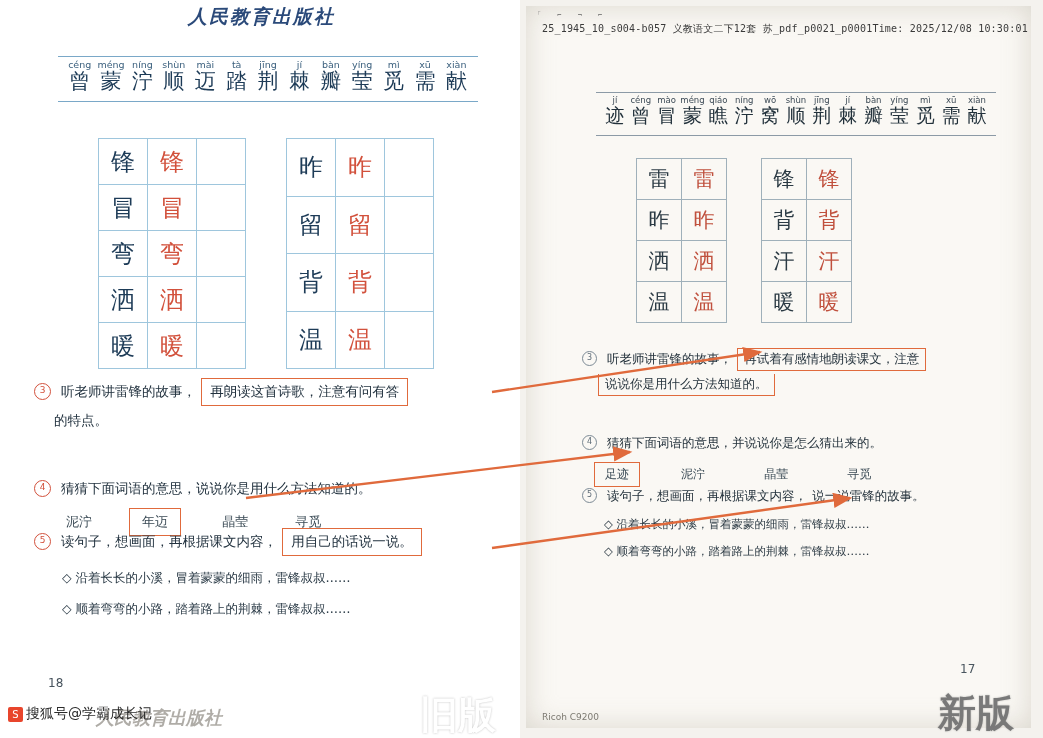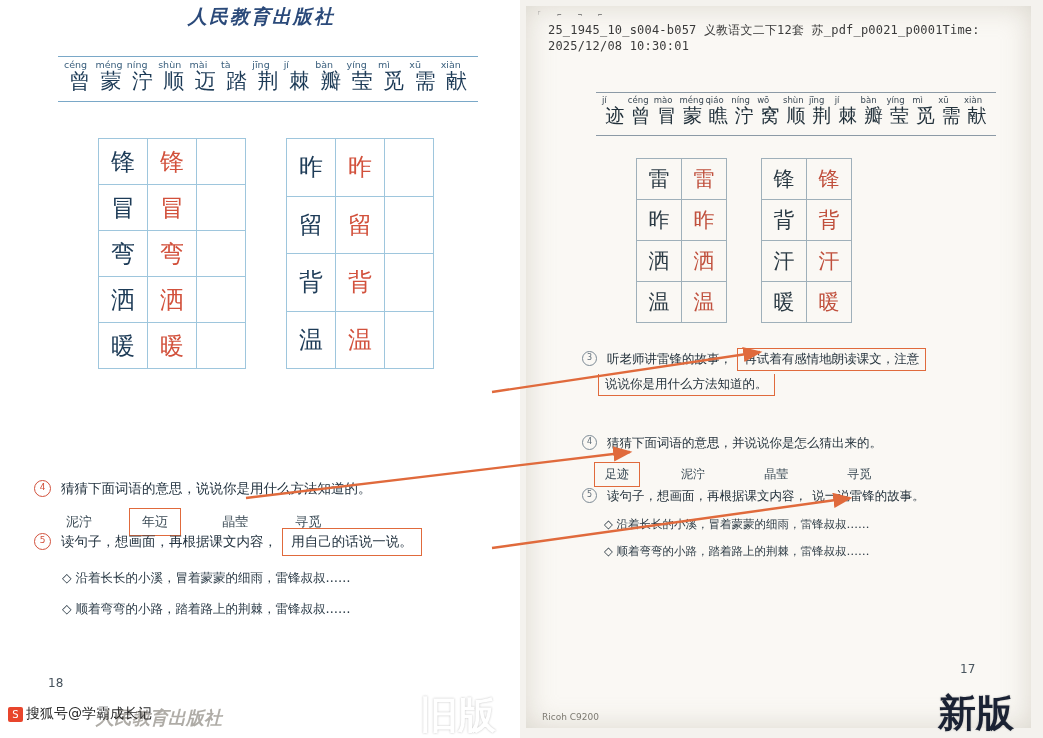--- a/index.html
+++ b/index.html
@@ -21,21 +21,21 @@
     font-weight:bold; font-style:italic;
   }
   .pinyin-strip-left {
     position:absolute; left:58px; top:56px; width:420px; height:46px;
     border-top:1px solid #7aa8c8; border-bottom:1px solid #7aa8c8;
     box-sizing:border-box;
   }
   .pinyin-row { display:flex; justify-content:space-between; padding:2px 6px 0 6px; }
   .pinyin-row .syl {
     font-family:"DejaVu Sans", sans-serif; font-size:9.5px; color:#3a5f7d;
-    width:32px; 
+    width:32px; text-align:center;
   }
   .hanzi-row { display:flex; justify-content:space-between; padding:1px 6px 0 6px; }
   .hanzi-row .hz {
     font-family:"DejaVu Serif", serif; font-size:21px; color:#1d3b57;
     width:32px; text-align:center; line-height:1;
   }
 
   
   .grid-wrap-left { position:absolute; left:98px; top:138px; }
   .gridtable { border-collapse:collapse; }
@@ -106,22 +106,22 @@
   .right {
     position:absolute; left:520px; top:0; width:523px; height:738px;
     background:#f4f2ee;
   }
   .right-inner {
     position:absolute; left:6px; top:6px; width:505px; height:722px;
     background:#faf8f4;
     box-shadow:inset 0 0 28px rgba(180,172,158,0.45);
   }
   .scan-header {
-    position:absolute; left:28px; top:22px;
-    font-family:"DejaVu Sans Mono", monospace; font-size:12px; color:#3a3a3a;
+    position:absolute; left:22px; top:22px;
+    font-family:"DejaVu Sans Mono", monospace; font-size:10px; color:#3a3a3a;
     letter-spacing:0.2px;
   }
   .scan-marks {
     position:absolute; left:14px; top:10px;
     font-family:"DejaVu Sans Mono", monospace; font-size:7px; color:#666;
     letter-spacing:6px;
   }
   .pinyin-strip-right {
     position:absolute; left:76px; top:92px; width:400px; height:44px;
     border-top:1px solid #8c9aa6; border-bottom:1px solid #8c9aa6;
@@ -145,21 +145,21 @@
     color:#5d6b76; font-size:8px; text-align:center; margin-right:5px;
     vertical-align:middle;
   }
   .page-num-right { position:absolute; left:440px; top:662px; font-size:12px; color:#4a565f; }
   .printer-tag {
     position:absolute; left:22px; top:712px;
     font-family:"DejaVu Sans", sans-serif; font-size:9px; color:#7d7a72;
   }
   .new-label {
     position:absolute; left:418px; top:688px;
-    font-size:38px; color:#0f172a; font-family:"DejaVu Sans", sans-serif;
+    font-size:38px; color:#737373; font-family:"DejaVu Sans", sans-serif;
     font-weight:bold; opacity:0.95;
     text-shadow:0 0 2px rgba(120,120,120,0.5);
   }
 
   
   .arrows { position:absolute; left:0; top:0; width:1043px; height:738px; pointer-events:none; }
 </style>
 </head>
 <body>
 
@@ -252,20 +252,26 @@
         </tr>
         <tr>
           <td>温</td>
           <td class="red">温</td>
           <td class="empty"></td>
         </tr>
       </tbody>
         </table>
     </div>
 
+    <div class="ex" style="left:34px; top:378px; width:470px;">
+      <span class="ex-num">3</span>
+      <span class="ex-text">听老师讲雷锋的故事，</span>
+      <span class="hl-box ex-text">再朗读这首诗歌，注意有问有答</span>
+      <div class="ex-text" style="margin-left:20px; margin-top:6px;">的特点。</div>
+    </div>
 
     <div class="ex" style="left:34px; top:478px; width:470px;">
       <span class="ex-num">4</span>
       <span class="ex-text">猜猜下面词语的意思，说说你是用什么方法知道的。</span>
       <div style="margin-left:22px; margin-top:10px;">
         <span class="chip-holder">
           <span class="footprint"></span>
           <span class="word-chip">泥泞</span>
         </span>
         <span class="chip-holder" style="margin-right:26px;">

